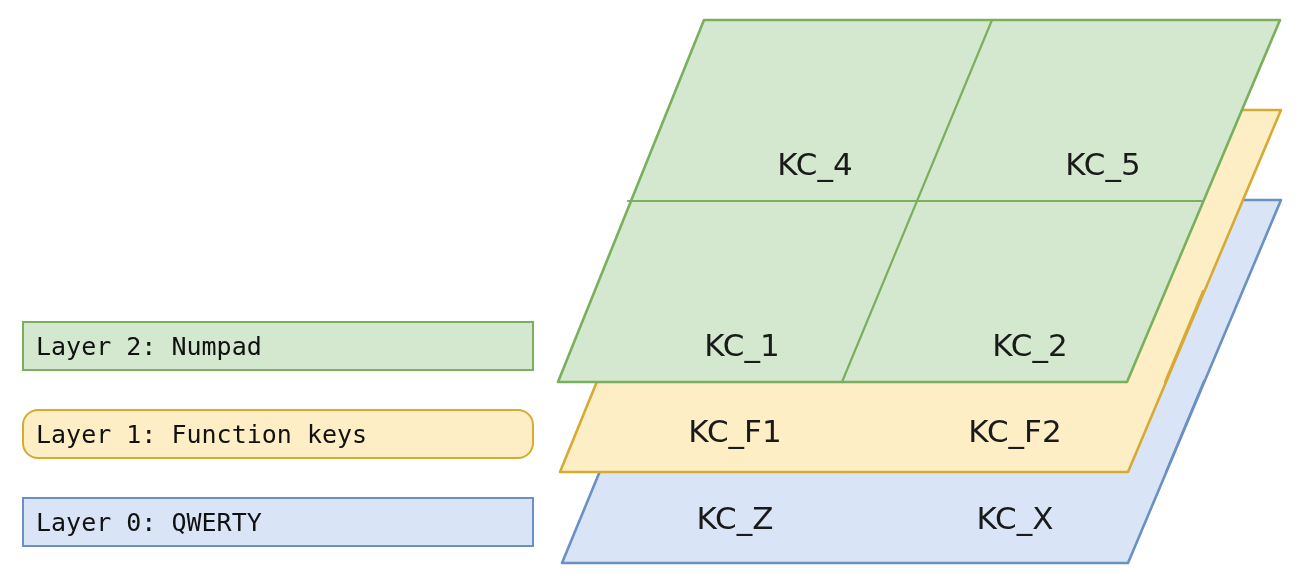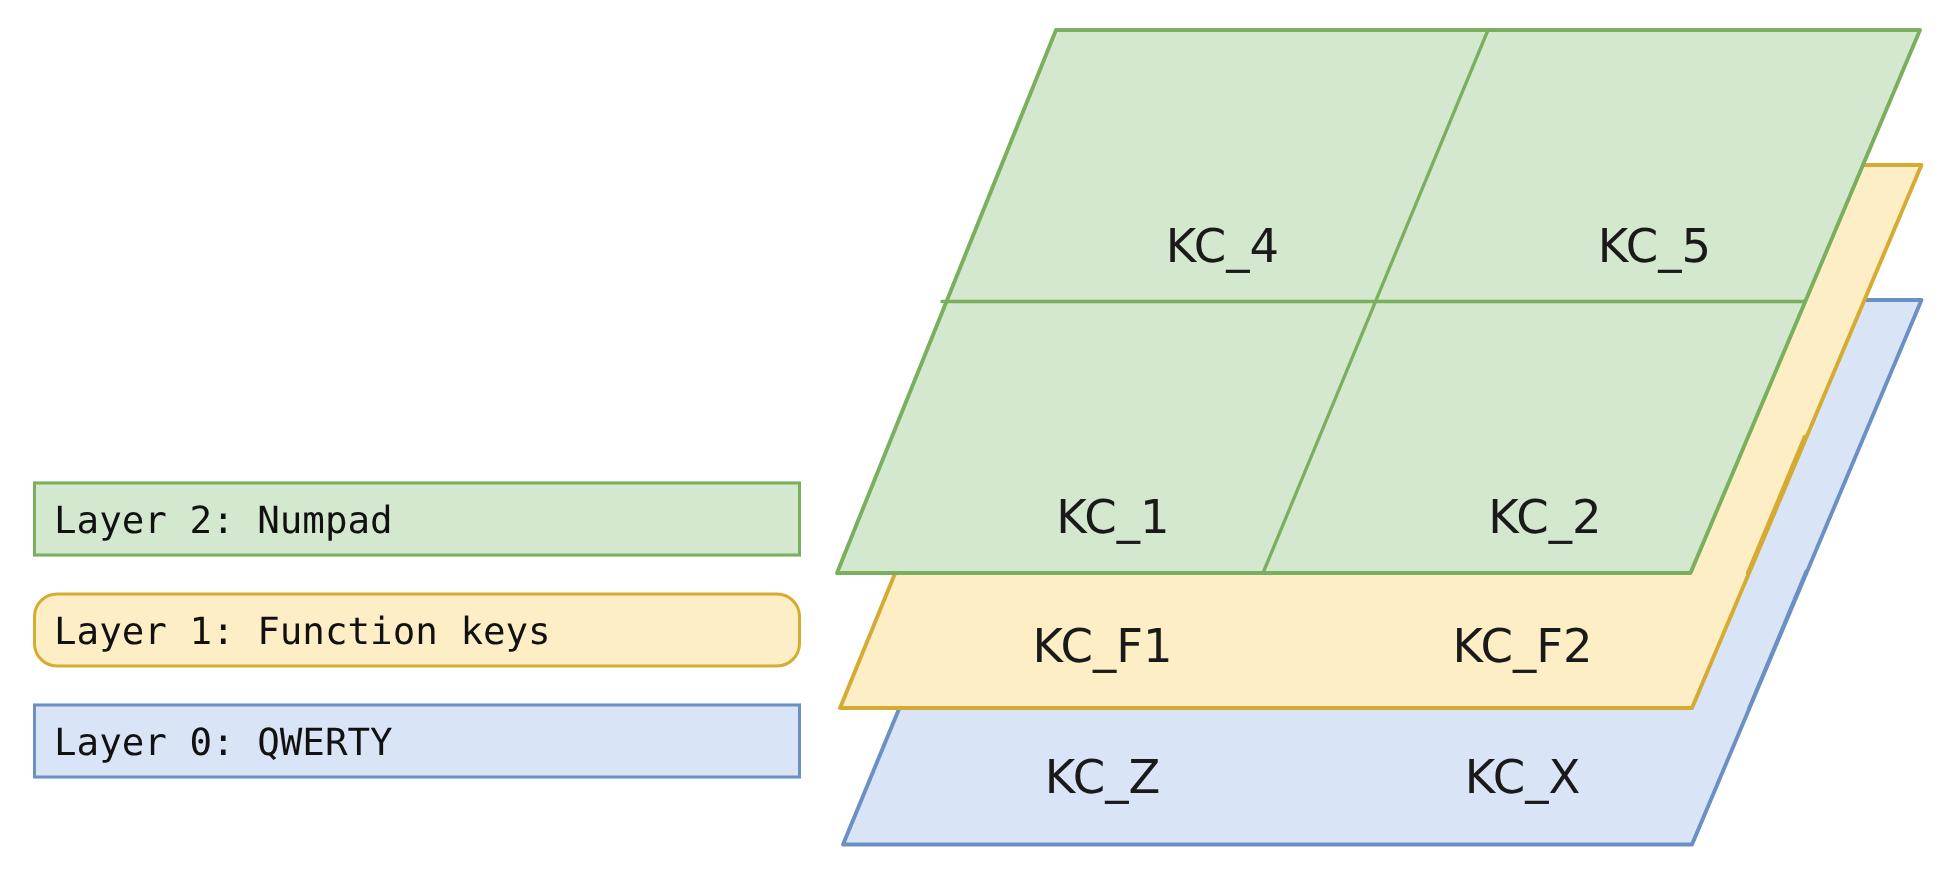--- a/index.html
+++ b/index.html
@@ -55,21 +55,21 @@
     top: 321px;
     width: 512px;
   }
   .legend-item {
     height: 50px;
     box-sizing: border-box;
     border: 2.5px solid #888;
     display: flex;
     align-items: center;
     padding-left: 12px;
-    margin-bottom: 24px;
+    margin-bottom: 38px;
     font-family: "DejaVu Sans Mono", "Liberation Mono", monospace;
     font-size: 25px;
     color: #111111;
     letter-spacing: 0px;
     white-space: nowrap;
   }
   .legend-item:last-child { margin-bottom: 0; }
 </style>
 </head>
 <body>

